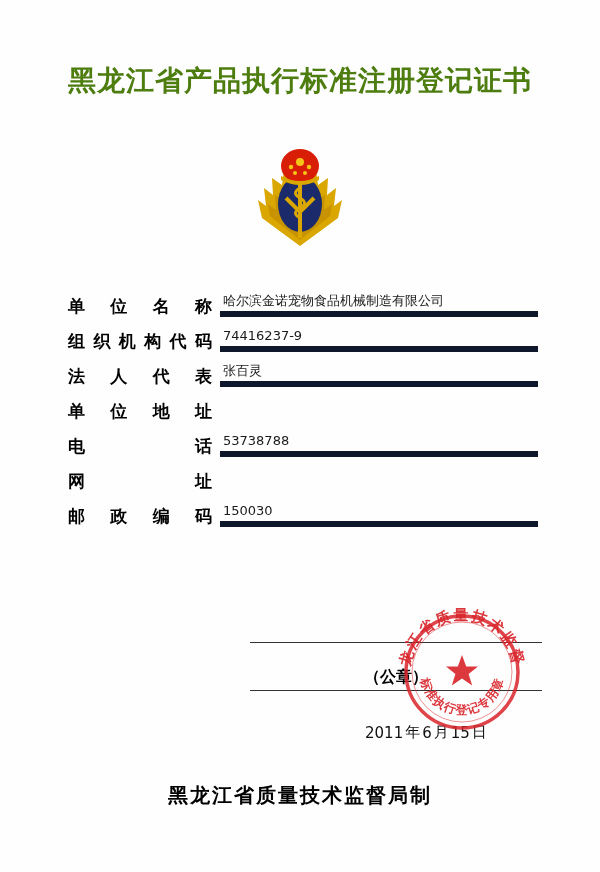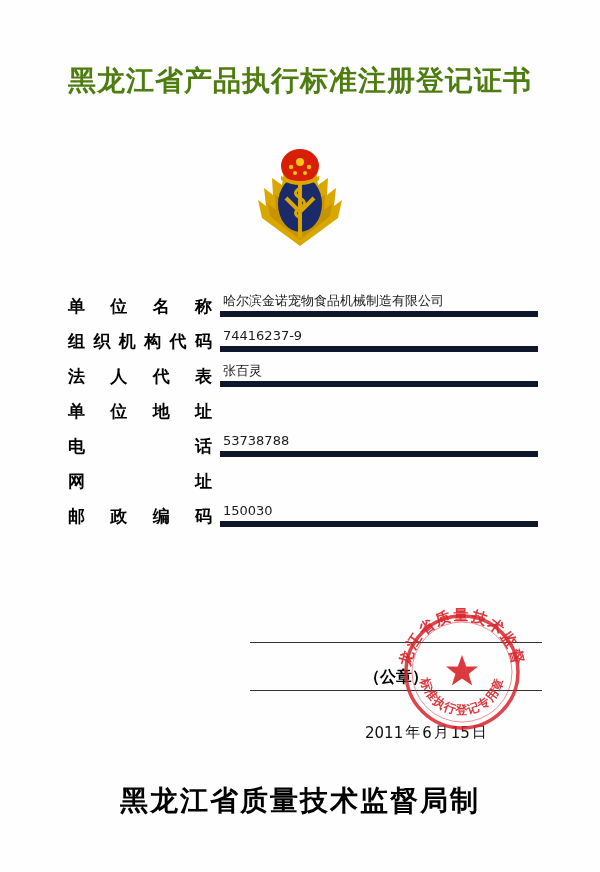--- a/index.html
+++ b/index.html
@@ -162,21 +162,21 @@
 
   
   .footer {
     position: absolute;
     top: 782px;
     left: 0;
     width: 600px;
     text-align: center;
     font-family: "DejaVu Sans", sans-serif;
     font-weight: bold;
-    font-size: 28px;
+    font-size: 20px;
     letter-spacing: 2px;
     color: #000;
   }
 </style>
 </head>
 <body>
 
 <div class="page">
 
   <div class="title">黑龙江省产品执行标准注册登记证书</div>

